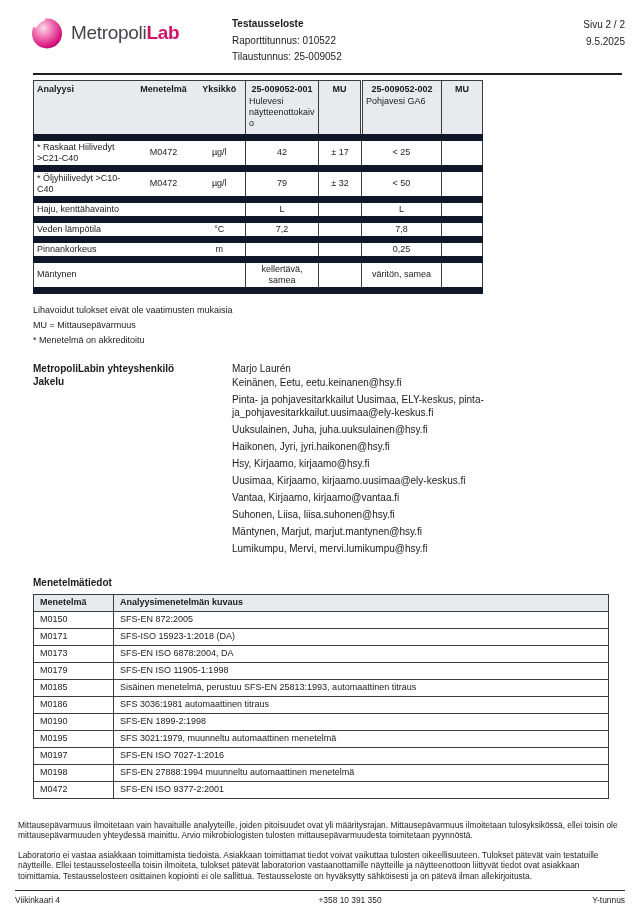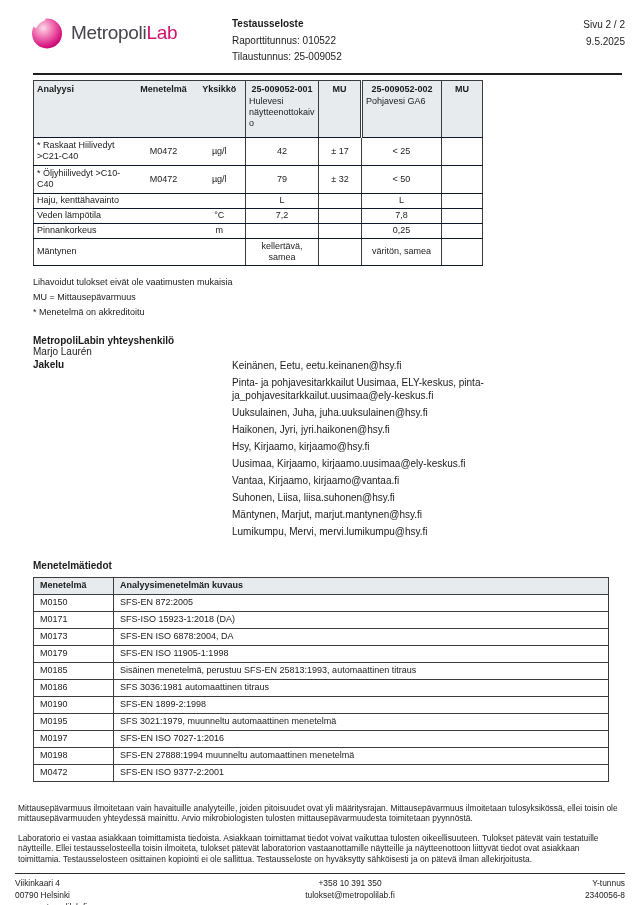--- a/index.html
+++ b/index.html
@@ -8,50 +8,50 @@
     font-family:"Liberation Sans","DejaVu Sans",sans-serif;color:#1b1b1b;
     -webkit-font-smoothing:antialiased;
   }
   .page{position:relative;width:640px;height:905px;}
 
   
   .hdr{display:flex;align-items:flex-start;padding:16px 15px 6px 30px;}
   .logo{width:202px;display:flex;align-items:center;}
   .logo svg{display:block;margin-right:7px;}
   .brand{font-size:19px;letter-spacing:-0.3px;color:#45454e;white-space:nowrap;}
-  .brand .lab{color:#d0126f;font-weight:normal;}
+  .brand .lab{color:#d0126f;font-weight:bold;}
   .titleblk{flex:1;font-size:10px;line-height:16.5px;}
   .titleblk .t{font-weight:bold;}
   .pageinfo{text-align:right;font-size:10px;line-height:17px;min-width:70px;}
   .rule-top{border-top:2px solid #1f1f1f;margin:1px 18px 0 33px;}
 
   
   table{border-collapse:collapse;table-layout:fixed;}
   .rt{margin:5px 0 0 33px;width:449px;font-size:9px;border:1px solid #3c3c3c;}
-  .rt th,.rt td{padding:1px 3px;border-bottom:1px solid #0f172a;overflow:hidden;margin-top:10px;}
+  .rt th,.rt td{padding:1px 3px;border-bottom:7px solid #0f172a;overflow:hidden;margin-top:10px;}
   .rt th{background:#e7ebee;font-weight:bold;vertical-align:top;padding-top:3px;}
   .rt .vb{border-left:1px solid #3c3c3c;}
   .rt .vb2{border-left:3px double #3c3c3c;}
   .rt thead tr{height:57px;}
   .c-name{text-align:left;padding-left:5px;}
   .c-mid{text-align:center;}
   .c-val{text-align:center;vertical-align:middle;}
   .sid{font-weight:bold;text-align:center;}
   .sdesc{font-weight:normal;text-align:left;margin-top:2px;overflow-wrap:anywhere;line-height:11px;}
   .r-tall{height:28px;}
   .r-short{height:15px;}
   .r-last{height:27px;}
   .rt td{vertical-align:middle;line-height:11px;}
 
   
   .notes{margin:9px 0 0 33px;font-size:9px;line-height:15px;}
   .kv{display:flex;margin-left:33px;font-size:10px;}
   .kv .k{width:199px;font-weight:bold;flex:none;}
   .kv .v{width:385px;}
-  .contact{margin-top:15px;flex-direction:column;}
+  .contact{margin-top:15px;}
   .jakelu{margin-top:2px;}
   .jakelu .item{line-height:13px;margin-bottom:4px;}
 
   
   .mhead{margin:18px 0 6px 33px;font-size:10px;font-weight:bold;}
   .mt{margin-left:33px;width:575px;font-size:9px;border:1px solid #3c3c3c;}
   .mt th,.mt td{border:1px solid #3c3c3c;text-align:left;padding:2px 6px;line-height:11px;height:12px;}
   .mt th{background:#e7ebee;font-weight:bold;}
 
   

